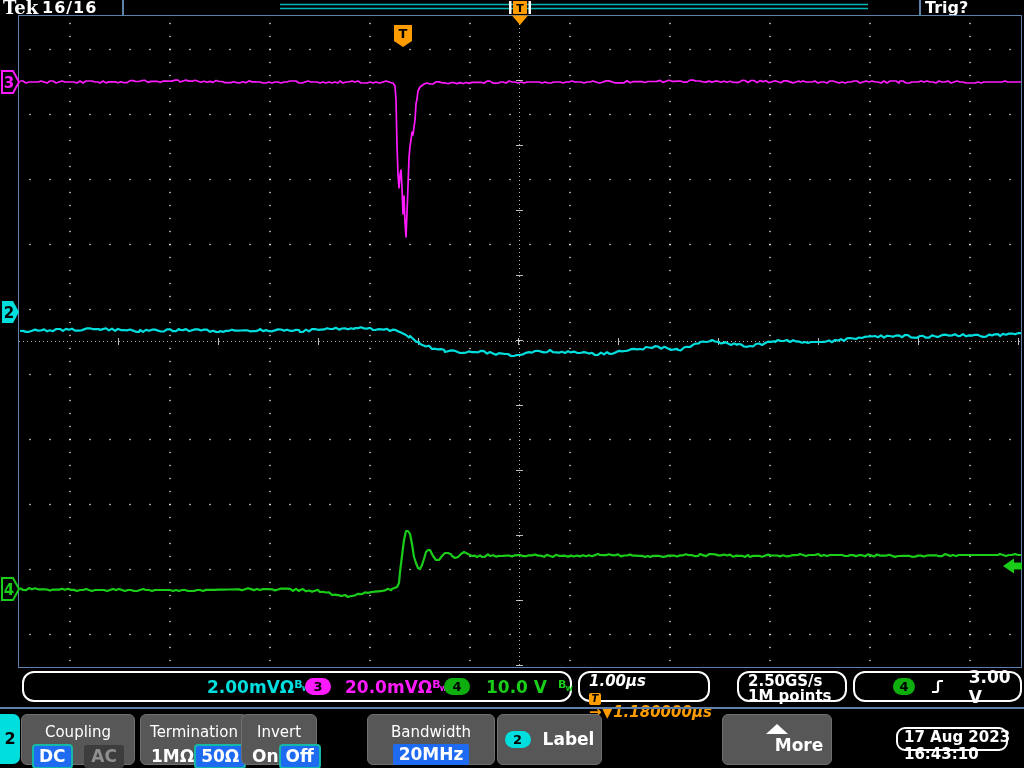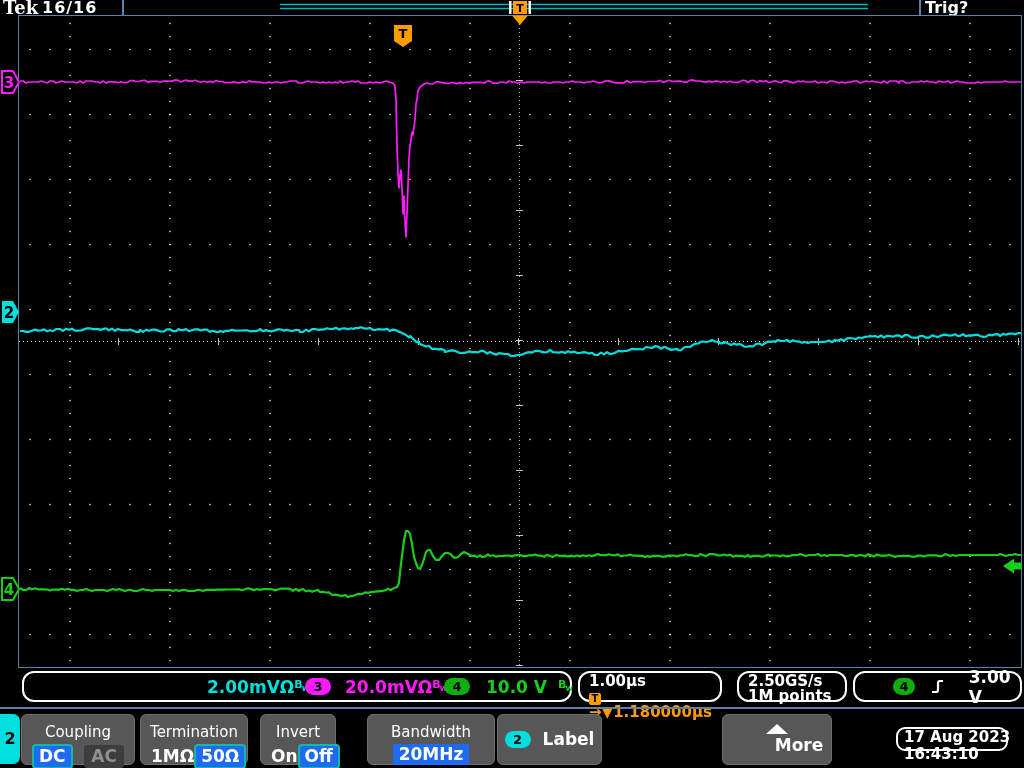--- a/index.html
+++ b/index.html
@@ -26,21 +26,21 @@
   #centerv-ticks{left:497px;top:0;width:7px;height:651px;
      background:repeating-linear-gradient(to bottom,transparent 0 64px,rgba(255,255,255,.75) 64px 65px);}
   #centerh{left:0;top:325px;width:1002px;height:1px;
      background:repeating-linear-gradient(to right,rgba(255,255,255,.7) 0 1px,transparent 1px 4px);}
   #centerh-ticks{left:0;top:322px;width:1002px;height:7px;
      background:repeating-linear-gradient(to right,transparent 0 99px,rgba(255,255,255,.75) 99px 100px);}
   #overlay{left:0;top:0;pointer-events:none;}
   
   .robox{top:671px;height:31px;border:2px solid #fff;border-radius:12px;background:#000;box-sizing:border-box;}
   #boxA{left:22px;width:550px;}
-  #boxB{left:578px;width:144px;}
+  #boxB{left:578px;width:132px;font-style:italic;}
   #boxC{left:737px;width:110px;}
   #boxD{left:853px;width:169px;}
   .badge{width:26px;height:17px;border-radius:9px;color:#000;font-weight:bold;font-size:13px;
          text-align:center;line-height:17px;top:5px;}
   .rdtxt{top:4px;font-weight:bold;font-size:17px;white-space:nowrap;}
   .bwg{font-weight:bold;}
   .bwB{font-size:11px;position:relative;top:-5px;}
   .bwW{font-size:8px;position:relative;top:-2px;margin-left:-1px;}
   #boxB .l1,#boxC .l1{color:#fff;font-weight:bold;font-size:15px;margin:1px 0 0 9px;line-height:14px;}
   #boxB .l2,#boxC .l2{color:#fff;font-weight:bold;font-size:15px;margin:1px 4px 0 9px;line-height:14px;}
@@ -179,21 +179,21 @@
 </div>
 
 <div class="abs mbtn" style="left:140px;width:108px">
   <div class="mtitle">Termination</div>
   <div class="optrow">
     <span class="opt">1MΩ</span>
     <span class="opt selected">50Ω</span>
   </div>
 </div>
 
-<div class="abs mbtn" style="left:260px;width:76px">
+<div class="abs mbtn" style="left:241px;width:76px">
   <div class="mtitle">Invert</div>
   <div class="optrow">
     <span class="opt">On</span>
     <span class="opt selected">Off</span>
   </div>
 </div>
 
 <div class="abs mbtn" style="left:367px;width:128px">
   <div class="mtitle">Bandwidth</div>
   <span class="opt selected-nb">20MHz</span>

